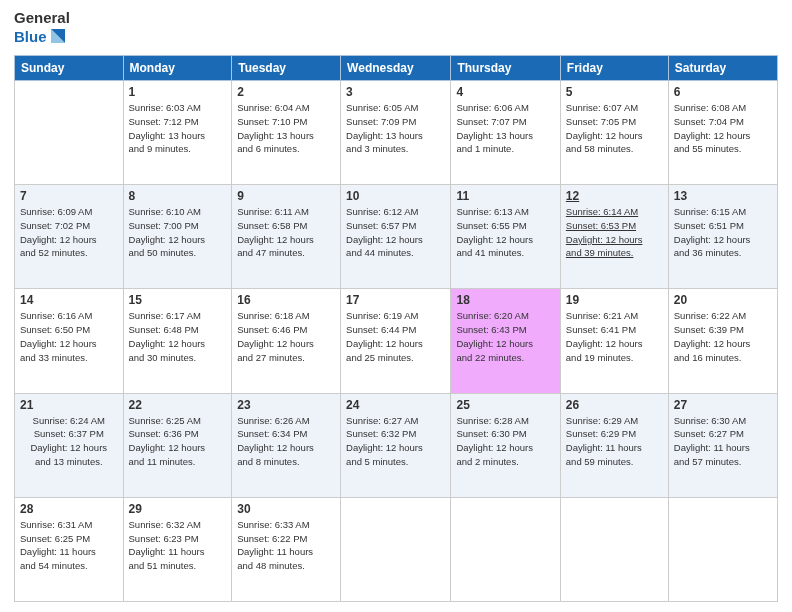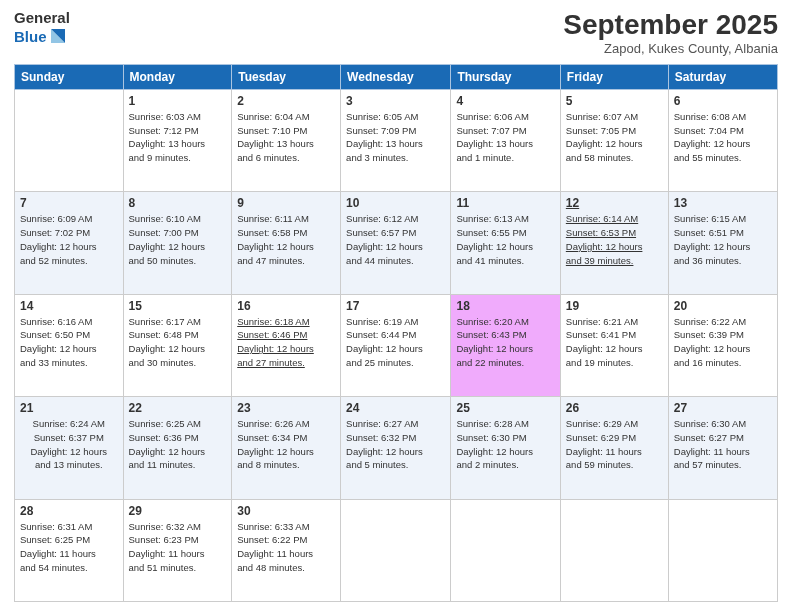--- a/index.html
+++ b/index.html
@@ -14,23 +14,23 @@
     }
     .page {
       width: 792px;
       height: 612px;
       padding: 10px 14px 10px 14px;
       display: flex;
       flex-direction: column;
     }
     .header {
       display: flex;
-      justify-content: space-between;
       align-items: flex-start;
       margin-bottom: 8px;
+      flex-direction: column;
     }
     .logo {
       display: flex;
       align-items: center;
       gap: 3px;
     }
     .logo-text-general {
       font-size: 15px;
       font-weight: bold;
       color: #333;
@@ -110,24 +110,20 @@
         <span class="logo-text-general">General</span>
         <div style="display:flex;align-items:center;">
           <span class="logo-text-blue">Blue</span>
           <svg class="logo-icon" viewBox="0 0 20 22" width="20" height="22">
             <polygon points="4,4 18,4 18,18 4,4" fill="#1a6ab5"></polygon>
             <polygon points="4,4 4,18 18,18" fill="#4a9fd4" opacity="0.6"></polygon>
           </svg>
         </div>
       </div>
     </div>
-    <div class="title-block">
-      <div class="month-title">September 2025</div>
-      <div class="location-title">Zapod, Kukes County, Albania</div>
-    </div>
   </div>
 
   <table class="calendar-table">
     <thead>
       <tr>
         <th>Sunday</th>
         <th>Monday</th>
         <th>Tuesday</th>
         <th>Wednesday</th>
         <th>Thursday</th>
@@ -242,21 +238,21 @@
           </td>
           <td style="background: rgb(255, 255, 255);">
             <span class="day-number">15</span>
             <div class="day-info" style="white-space: pre-line;">Sunrise: 6:17 AM
 Sunset: 6:48 PM
 Daylight: 12 hours
 and 30 minutes.</div>
           </td>
           <td style="background: rgb(255, 255, 255);">
             <span class="day-number">16</span>
-            <div class="day-info" style="white-space: pre-line; text-decoration: underline;">Sunrise: 6:18 AM
+            <div class="day-info" style="white-space: pre-line;">Sunrise: 6:18 AM
 Sunset: 6:46 PM
 Daylight: 12 hours
 and 27 minutes.</div>
           </td>
           <td style="background: rgb(255, 255, 255);">
             <span class="day-number">17</span>
             <div class="day-info" style="white-space: pre-line;">Sunrise: 6:19 AM
 Sunset: 6:44 PM
 Daylight: 12 hours
 and 25 minutes.</div>

